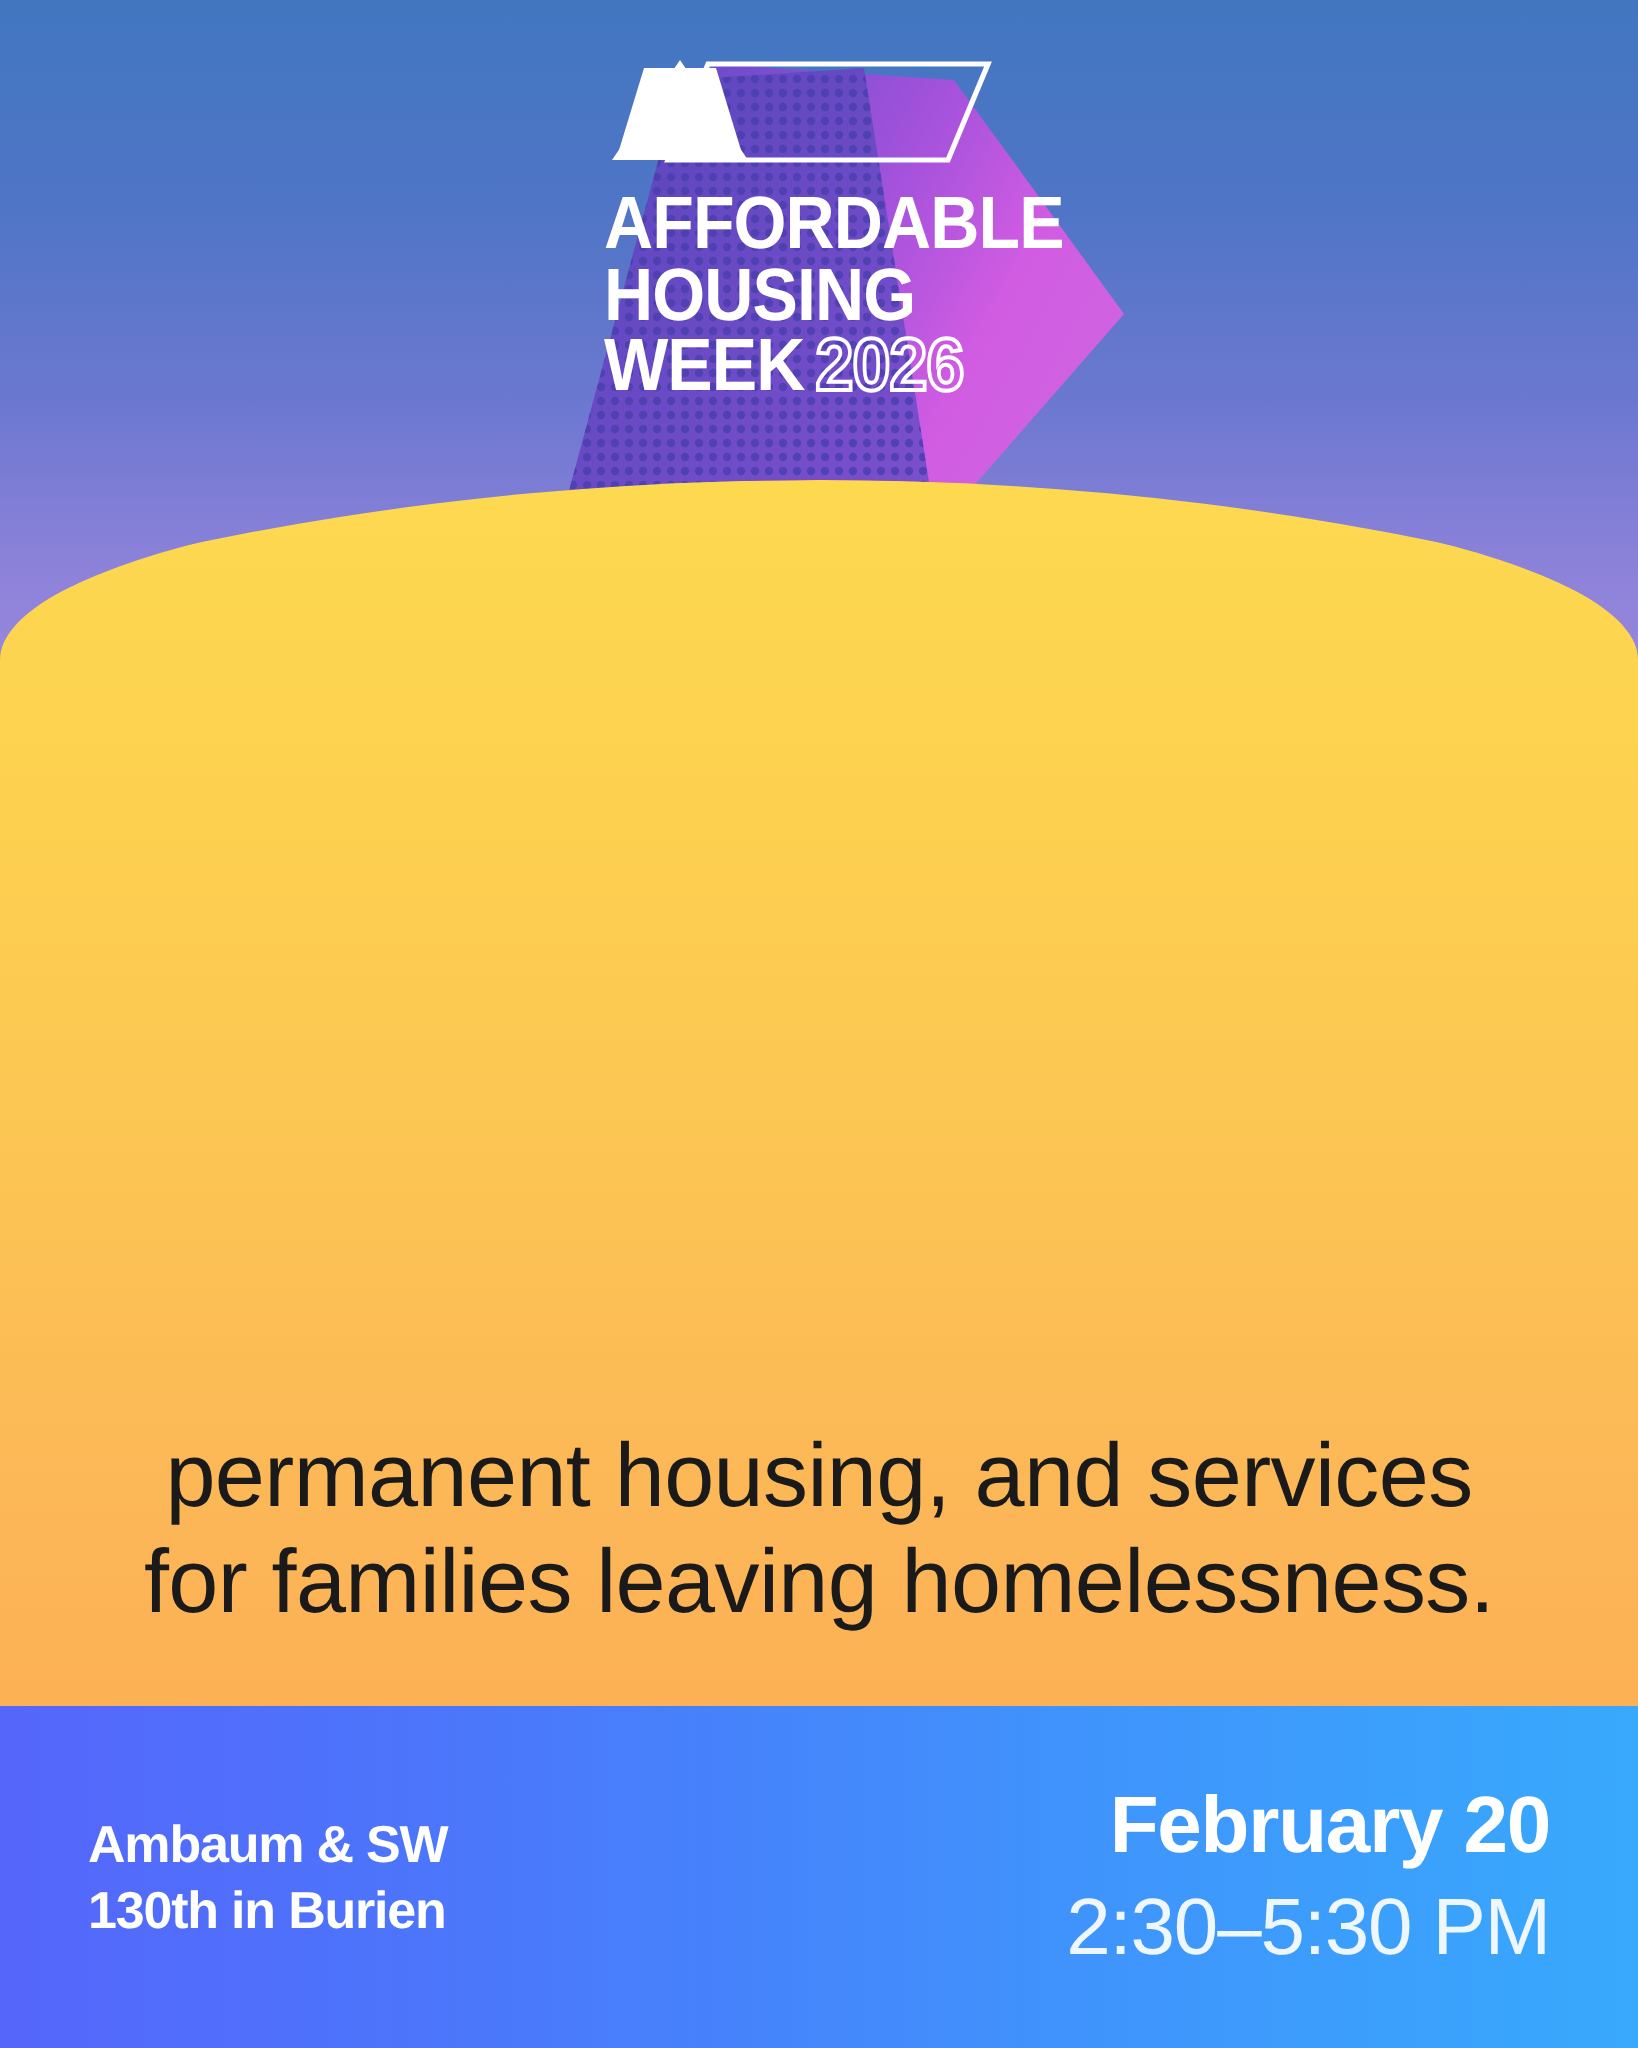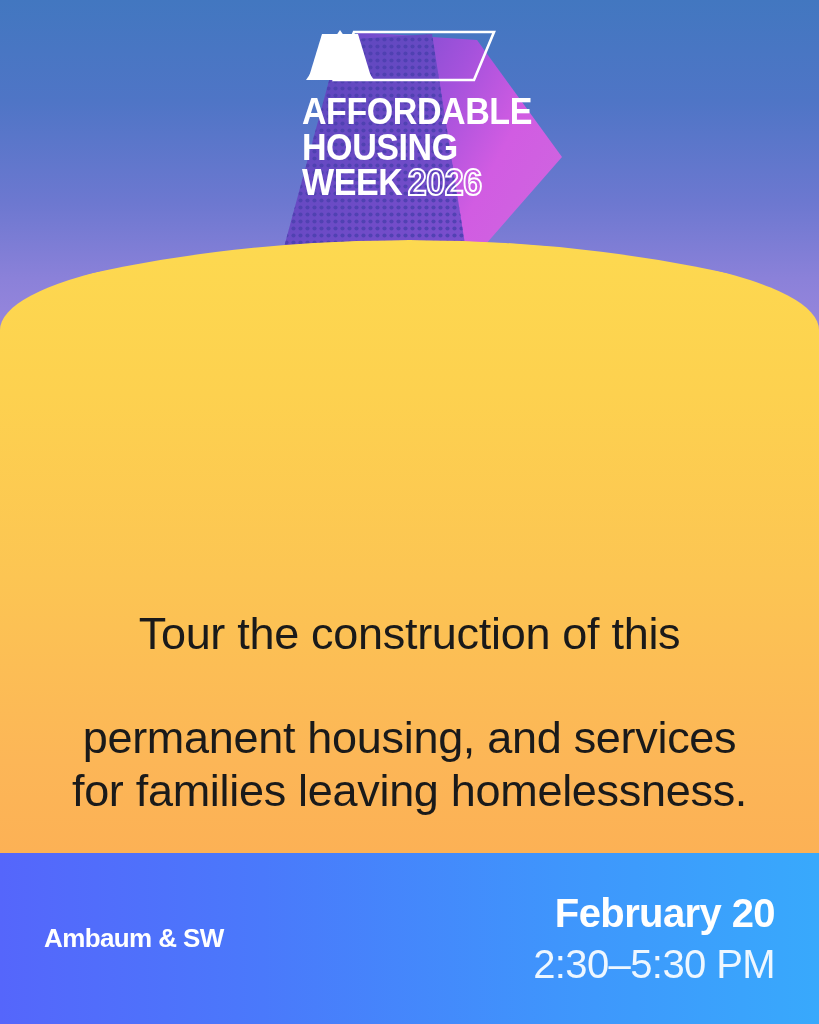--- a/index.html
+++ b/index.html
@@ -228,34 +228,35 @@
     </div>
 
   </div>
 
   <div class="yellow-panel">
     <div class="yellow-inner">
 
 
       <div class="desc-wrap">
         <p class="event-desc">
-          <span>Tour the construction of this</span><br>
+          <br>
           <br>
           <span>permanent housing, and services</span><br>
           <span>for families leaving homelessness.</span>
         </p>
       </div>
 
     </div>
   </div>
 
   <div class="bottom-bar">
 
     <div class="bar-left">
       <span class="loc-line">Ambaum &amp; SW</span>
+      <span class="loc-line">130th in Burien</span>
     </div>
 
     <div class="bar-right">
       <span class="date-line">February 20</span>
       <span class="time-line">2:30–5:30 PM</span>
     </div>
 
   </div>
 
 </div>

